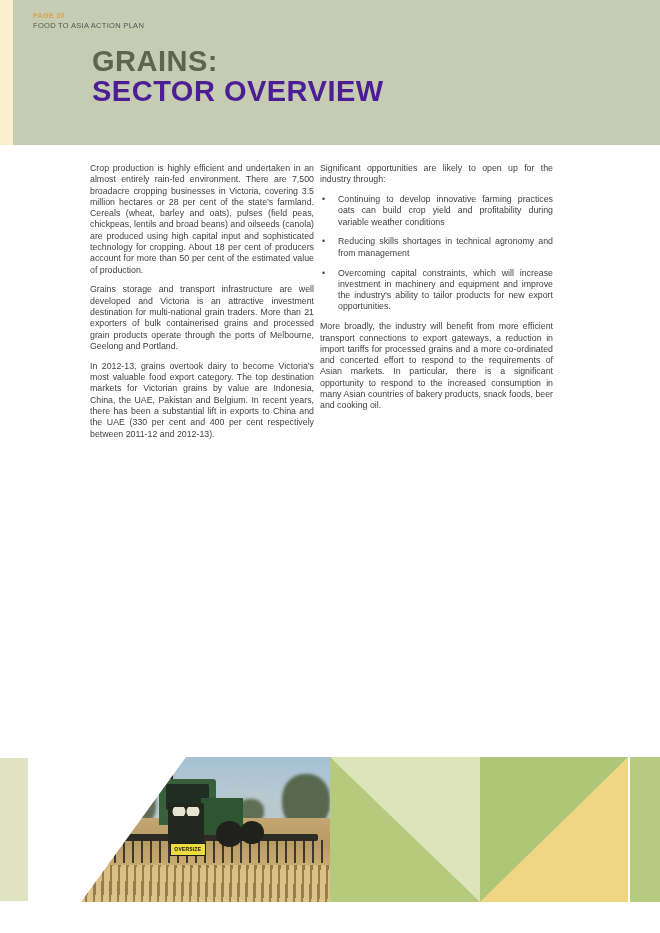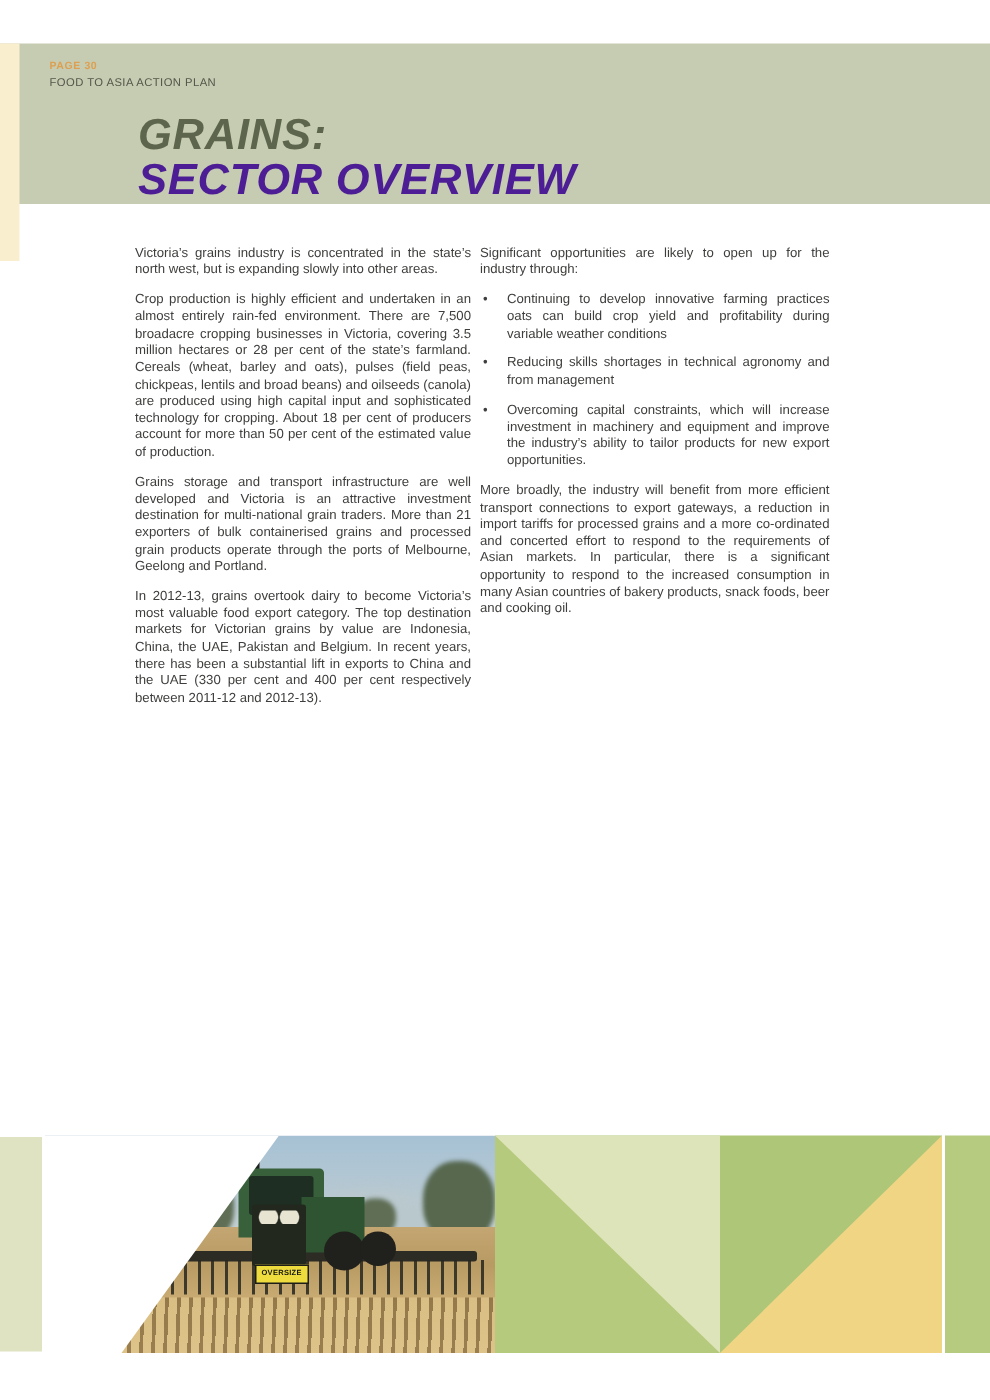--- a/index.html
+++ b/index.html
@@ -2,26 +2,26 @@
 <html><head>
 <meta charset="utf-8">
 <style>
   html,body{margin:0;padding:0;background:#ffffff;}
   .page{
     position:relative;width:660px;height:933px;background:#ffffff;overflow:hidden;
     font-family:"Liberation Sans","DejaVu Sans",sans-serif;
   }
 
   
-  .header-band{position:absolute;left:0;top:0;width:660px;height:107px;background:#c6ccb1;margin-top:29px;}
+  .header-band{position:absolute;left:0;top:0;width:660px;height:145px;background:#c6ccb1;}
   .edge-strip{position:absolute;left:0;top:0;width:13px;height:145px;background:#f9efcf;}
   .header-meta{position:absolute;left:33px;top:11px;}
   .page-label{font-size:7px;font-weight:bold;letter-spacing:.4px;color:#dd9f51;line-height:10px;}
   .doc-label{font-size:7.5px;letter-spacing:.3px;color:#53564a;line-height:10px;}
-  .page-title{position:absolute;left:92px;top:46px;margin:0;font-weight:bold;letter-spacing:.5px;font-style:italic;}
+  .page-title{position:absolute;left:92px;top:46px;margin:0;font-weight:bold;letter-spacing:.5px;}
   .title-line{display:block;font-size:29px;line-height:30px;}
   .title-dark{color:#5d654c;}
   .title-green{color:#4c1d95;}
 
   
   .col{position:absolute;top:163px;font-size:8.8px;line-height:11.3px;color:#3e3e3c;text-align:justify;}
   .col-left{left:90px;width:224px;}
   .col-right{left:320px;width:233px;}
   .col p{margin:0 0 8.5px 0;}
   .bullet-list{list-style:none;margin:0 0 8.5px 0;padding:0;}
@@ -81,21 +81,20 @@
       <div class="page-label">PAGE 30</div>
       <div class="doc-label">FOOD TO ASIA ACTION PLAN</div>
     </div>
     <h1 class="page-title">
       <span class="title-line title-dark">GRAINS:</span>
       <span class="title-line title-green">SECTOR OVERVIEW</span>
     </h1>
   </header>
 
   <section class="col col-left">
-    <p>Victoria’s grains industry is concentrated in the state’s north west, but is expanding slowly into other areas.</p>
     <p>Crop production is highly efficient and undertaken in an almost entirely rain-fed environment. There are 7,500 broadacre cropping businesses in Victoria, covering 3.5 million hectares or 28 per cent of the state’s farmland. Cereals (wheat, barley and oats), pulses (field peas, chickpeas, lentils and broad beans) and oilseeds (canola) are produced using high capital input and sophisticated technology for cropping. About 18 per cent of producers account for more than 50 per cent of the estimated value of production.</p>
     <p>Grains storage and transport infrastructure are well developed and Victoria is an attractive investment destination for multi-national grain traders. More than 21 exporters of bulk containerised grains and processed grain products operate through the ports of Melbourne, Geelong and Portland.</p>
     <p>In 2012-13, grains overtook dairy to become Victoria’s most valuable food export category. The top destination markets for Victorian grains by value are Indonesia, China, the UAE, Pakistan and Belgium. In recent years, there has been a substantial lift in exports to China and the UAE (330 per cent and 400 per cent respectively between 2011-12 and 2012-13).</p>
   </section>
 
   <section class="col col-right">
     <p>Significant opportunities are likely to open up for the industry through:</p>
     <ul class="bullet-list">
       <li class="bullet-item">
         <span class="bullet-marker">•</span>

